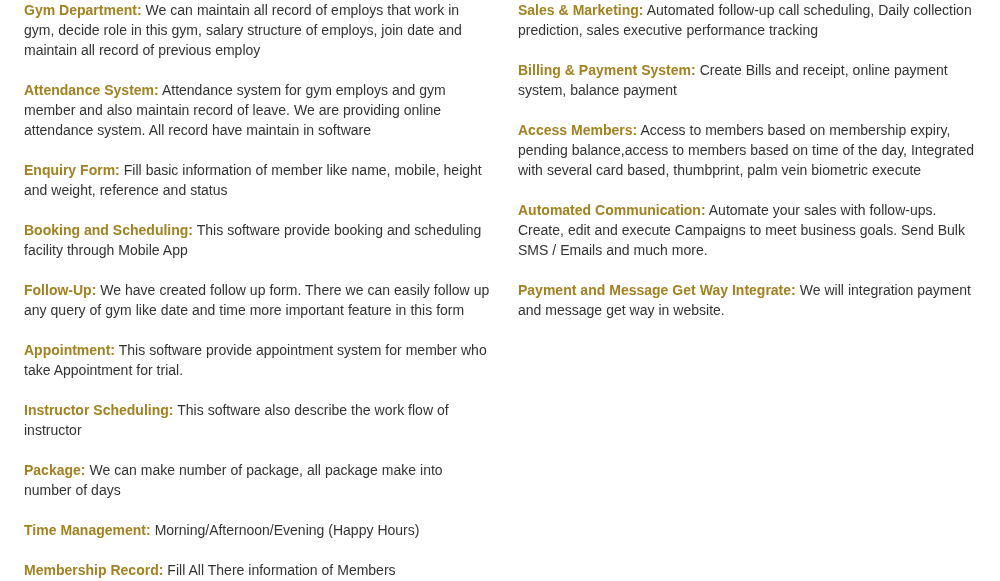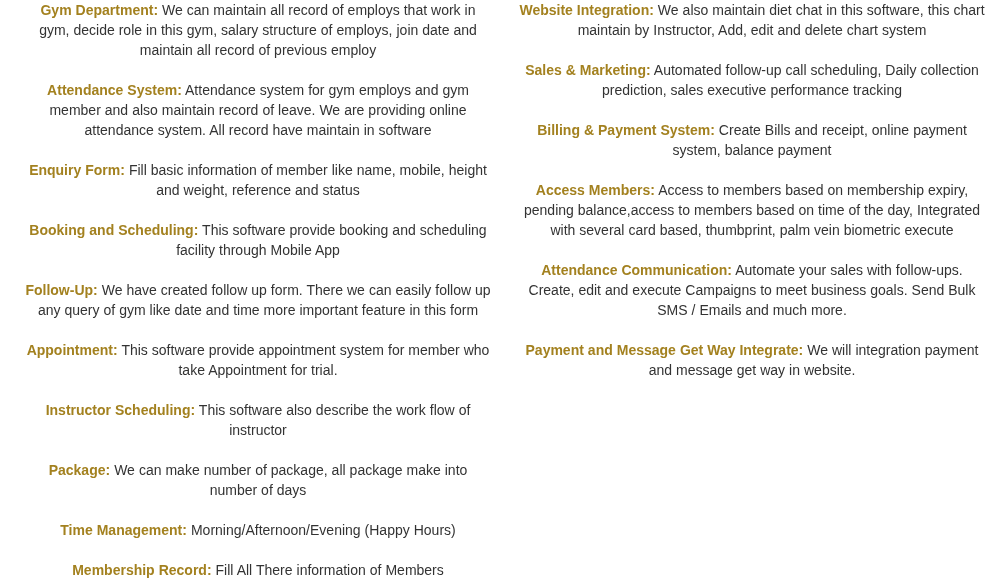--- a/index.html
+++ b/index.html
@@ -33,21 +33,21 @@
   .feature-column.right {
     left: 518px;
     width: 468px;
   }
   .feature-item {
     margin: 0 0 20px 0;
     padding: 0;
     font-size: 14px;
     line-height: 20px;
     color: #333333;
-    text-align: center;
+    text-align: left;
     letter-spacing: 0.0px;
     word-spacing: 0.1px;
   }
   .feature-item:last-child {
     margin-bottom: 0;
   }
   .feature-label {
     font-weight: bold;
     color: #a3811f;
   }
@@ -110,43 +110,39 @@
 
     <p class="feature-item">
       <span class="feature-label">Membership Record:</span>
       <span class="feature-desc">Fill All There information of Members</span>
     </p>
 
   </div>
 
   <div class="feature-column right">
 
-    <p class="feature-item">
-      <span class="feature-label">Website Integration:</span>
-      <span class="feature-desc">We also maintain diet chat in this software, this chart maintain by Instructor, Add, edit and delete chart system</span>
-    </p>
 
     <p class="feature-item">
       <span class="feature-label">Sales &amp; Marketing:</span>
       <span class="feature-desc">Automated follow-up call scheduling, Daily collection prediction, sales executive performance tracking</span>
     </p>
 
     <p class="feature-item">
       <span class="feature-label">Billing &amp; Payment System:</span>
       <span class="feature-desc">Create Bills and receipt, online payment system, balance payment</span>
     </p>
 
     <p class="feature-item">
       <span class="feature-label">Access Members:</span>
       <span class="feature-desc">Access to members based on membership expiry, pending balance,access to members based on time of the day, Integrated with several card based, thumbprint, palm vein biometric execute</span>
     </p>
 
 
     <p class="feature-item">
-      <span class="feature-label">Attendance Communication:</span>
+      <span class="feature-label">Automated Communication:</span>
       <span class="feature-desc">Automate your sales with follow-ups. Create, edit and execute Campaigns to meet business goals. Send Bulk SMS / Emails and much more.</span>
     </p>
 
     <p class="feature-item">
       <span class="feature-label">Payment and Message Get Way Integrate:</span>
       <span class="feature-desc">We will integration payment and message get way in website.</span>
     </p>
 
   </div>
 

